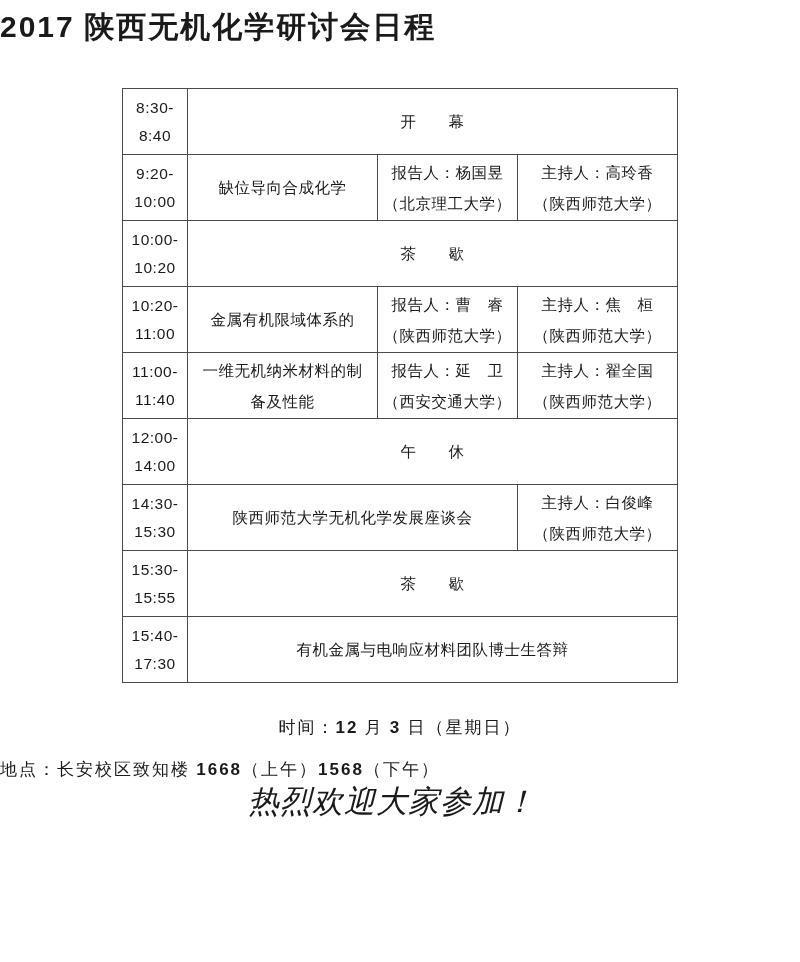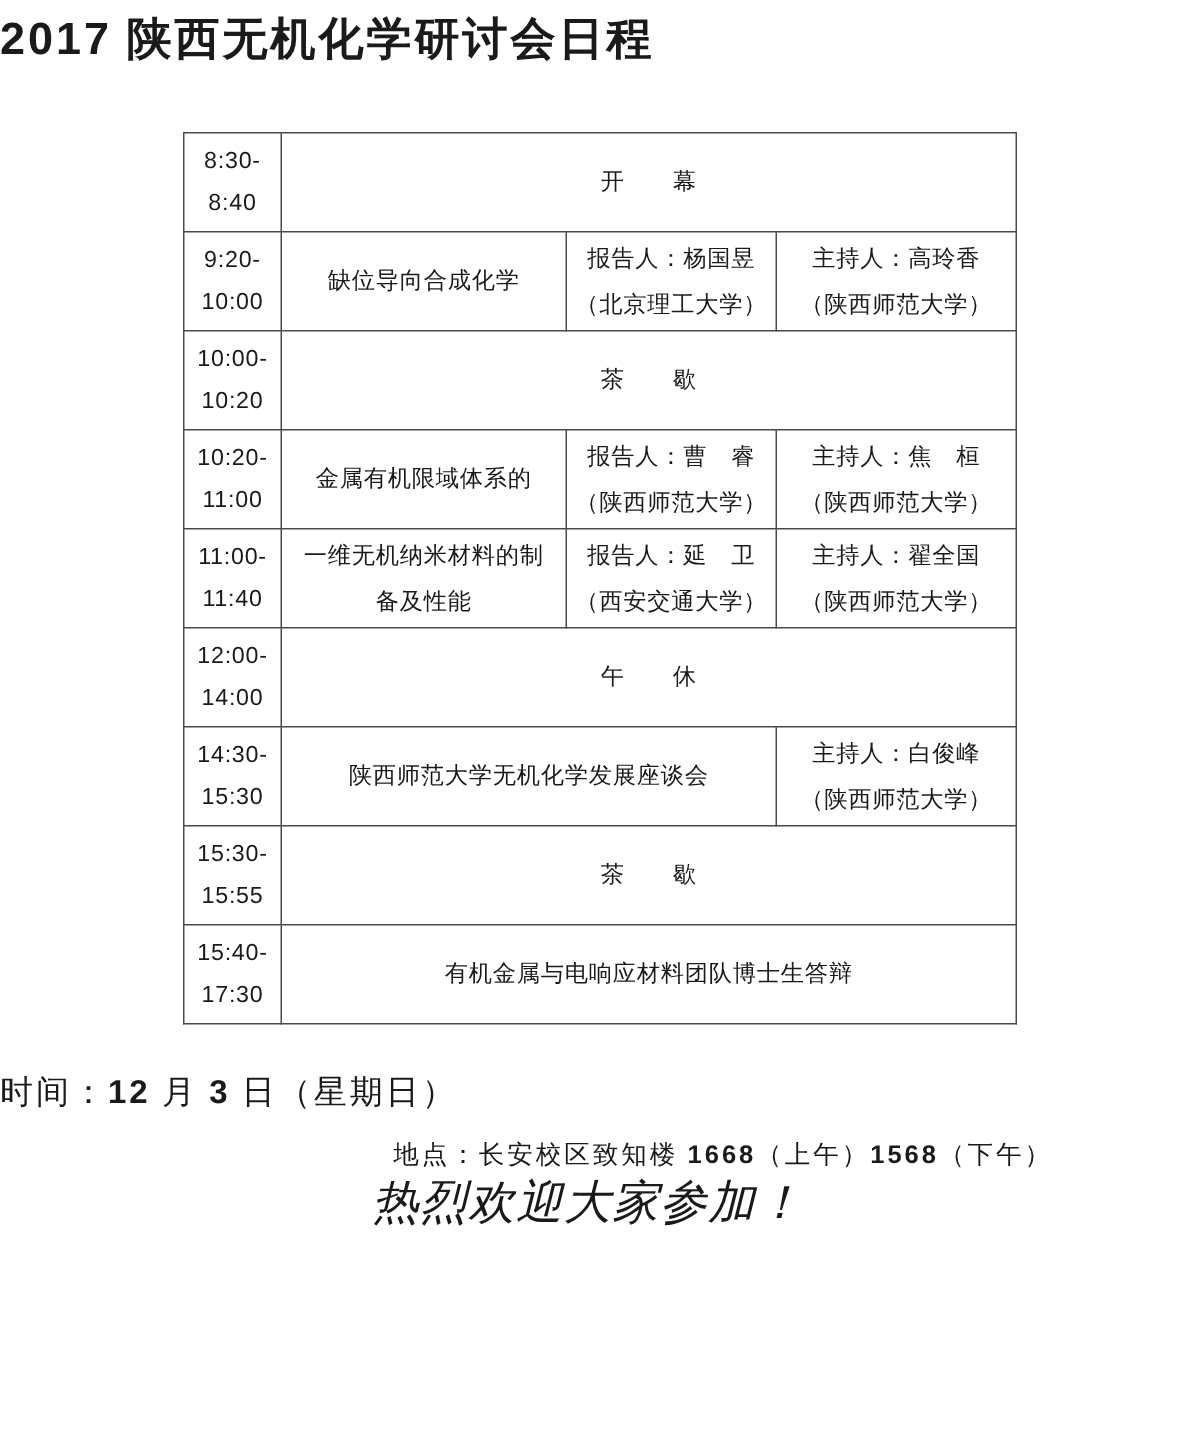--- a/index.html
+++ b/index.html
@@ -54,28 +54,28 @@
   }
   td.time-cell div { line-height: 28px; }
   td.topic-cell div,
   td.speaker-cell div,
   td.chair-cell div,
   td.forum-cell div,
   td.event-cell div { line-height: 31px; }
   td.event-cell { padding-right: 46px; }
   .footer-time {
     margin-top: 34px;
-    text-align: left;
-    font-size: 22px;
+    text-align: center;
+    font-size: 17px;
     letter-spacing: 2px;
     line-height: 22px;
   }
   .footer-location {
     margin-top: 20px;
-    text-align: right;
+    text-align: left;
     padding-right: 98px;
     font-size: 17px;
     letter-spacing: 2px;
     line-height: 22px;
   }
   .welcome-line {
     text-align: center;
     padding-right: 16px;
     font-size: 31px;
     font-style: italic;

